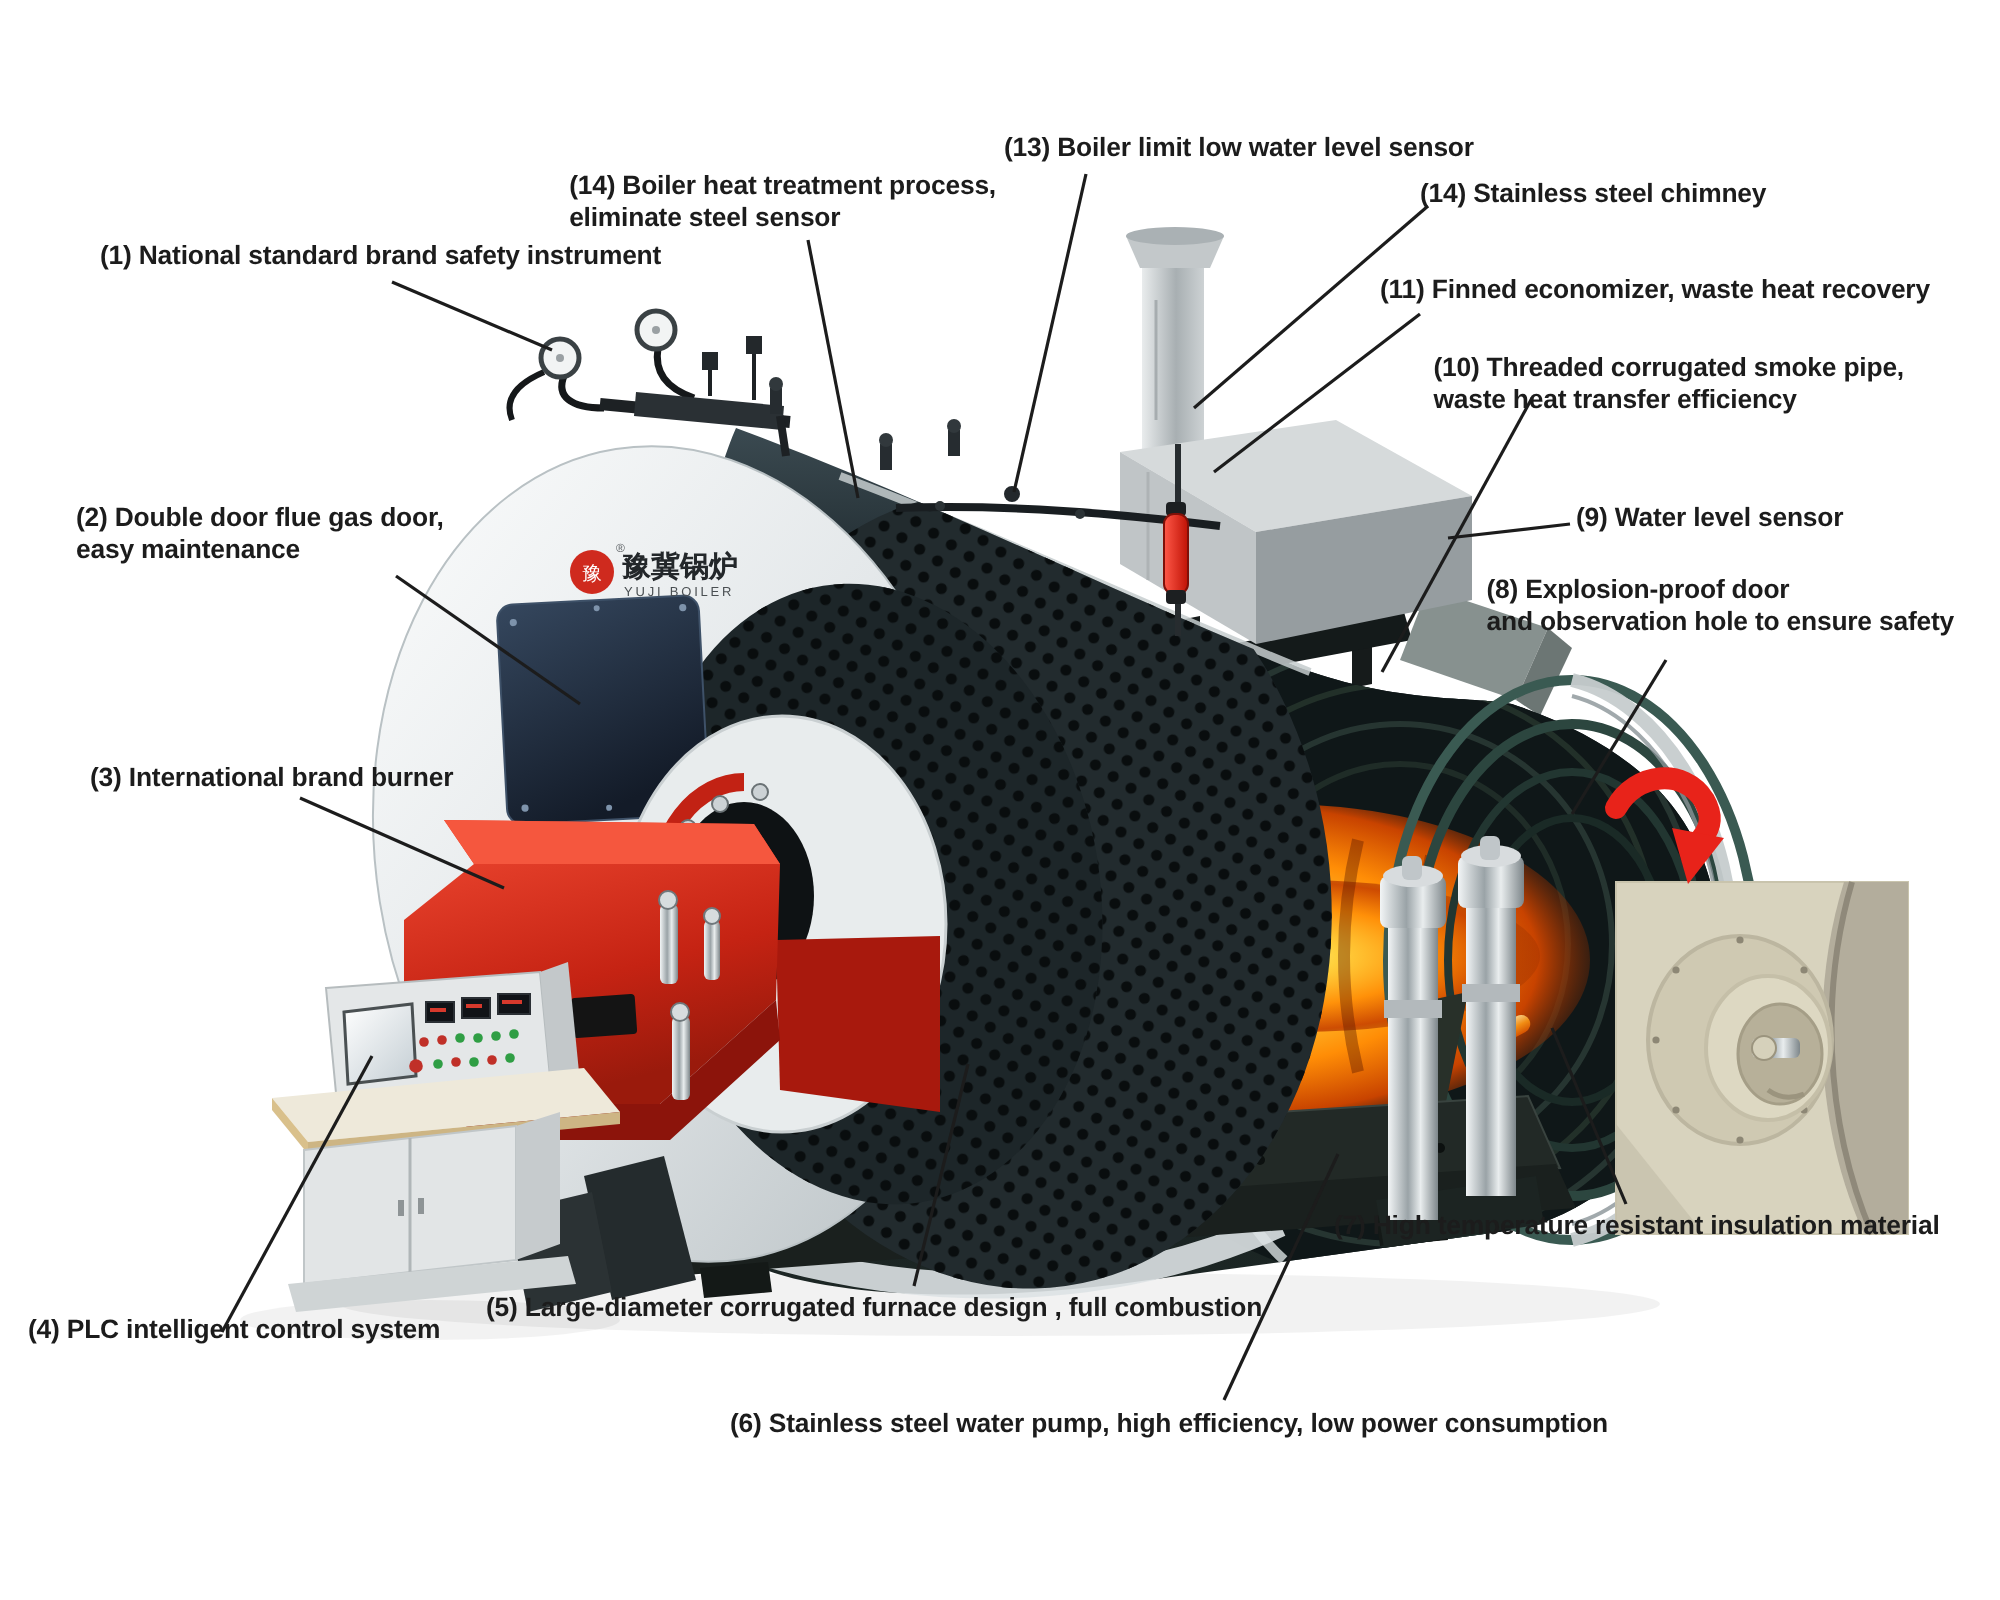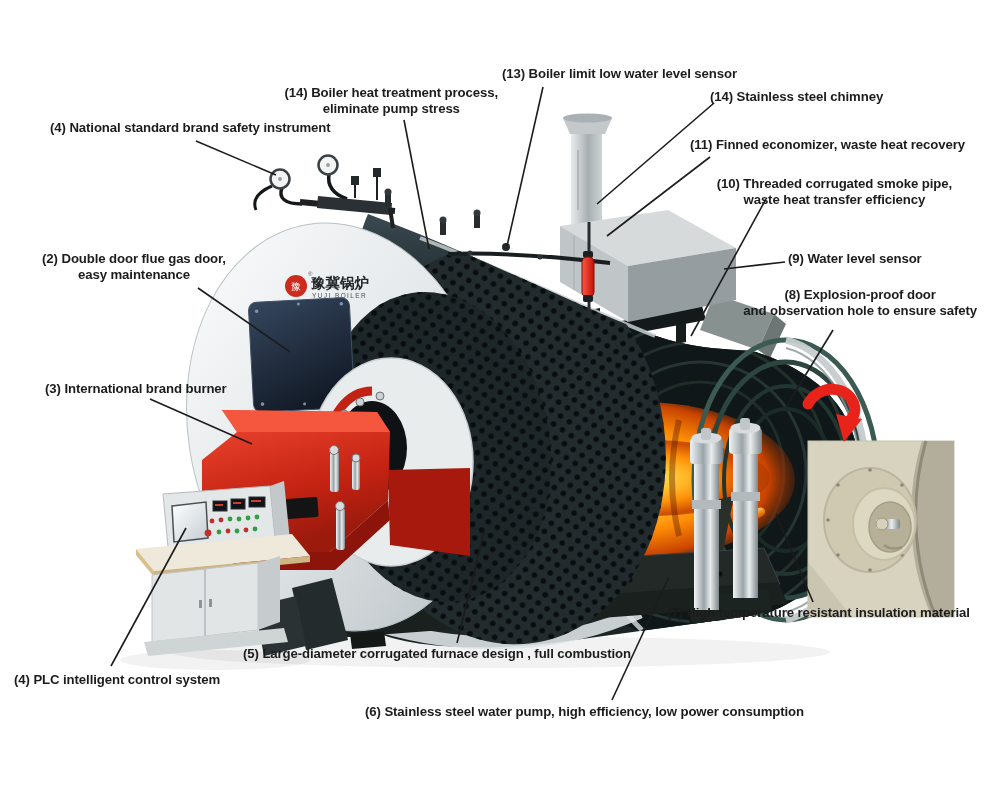--- a/index.html
+++ b/index.html
@@ -2,21 +2,21 @@
 <html><head>
 <meta charset="utf-8">
 <style>
   html,body{margin:0;padding:0;background:#ffffff;}
   #stage{position:relative;width:1000px;height:800px;background:#ffffff;overflow:hidden;
          font-family:"Liberation Sans","DejaVu Sans",sans-serif;}
   #art{position:absolute;left:0;top:0;}
   .lbl{position:absolute;font-weight:bold;font-size:13.2px;line-height:15.5px;color:#1c1c1c;
        white-space:nowrap;letter-spacing:-0.1px;}
   .lbl .ln{display:block;}
-  .r{text-align:center;}
+  .r{text-align:left;}
 </style>
 </head>
 <body>
 
 <div id="stage">
 
 <svg id="art" width="1000" height="800" viewBox="0 0 1000 800">
   <defs>
     <linearGradient id="gradBody" x1="0" y1="0" x2="0" y2="1">
       <stop offset="0" stop-color="#3b4a51"></stop>
@@ -393,30 +393,30 @@
     <line x1="785" y1="262" x2="724" y2="269"></line>
     <line x1="766" y1="199" x2="691" y2="336"></line>
     <line x1="710" y1="157" x2="607" y2="236"></line>
     <line x1="714" y1="103" x2="597" y2="204"></line>
     <line x1="543" y1="87" x2="507" y2="246"></line>
     <line x1="404" y1="120" x2="429" y2="249"></line>
   </g>
 </svg>
 
 <div class="lbl" style="left:50px;top:120px">
-  <span class="ln">(4) National standard brand safety instrument</span>
+  <span class="ln">(1) National standard brand safety instrument</span>
 </div>
 <div class="lbl r" style="left:38px;top:251px;width:192px">
   <span class="ln">(2) Double door flue gas door,</span>
   <span class="ln">easy maintenance</span>
 </div>
 <div class="lbl" style="left:45px;top:381px">
   <span class="ln">(3) International brand burner</span>
 </div>
-<div class="lbl" style="left:14px;top:672px">
+<div class="lbl" style="left:14px;top:657px">
   <span class="ln">(4) PLC intelligent control system</span>
 </div>
 <div class="lbl" style="left:243px;top:646px">
   <span class="ln">(5) Large-diameter corrugated furnace design , full combustion</span>
 </div>
 <div class="lbl" style="left:365px;top:704px">
   <span class="ln">(6) Stainless steel water pump, high efficiency, low power consumption</span>
 </div>
 <div class="lbl" style="left:667px;top:605px">
   <span class="ln">(7) High temperature resistant insulation material</span>
@@ -436,16 +436,16 @@
   <span class="ln">(11) Finned economizer, waste heat recovery</span>
 </div>
 <div class="lbl" style="left:710px;top:89px">
   <span class="ln">(14) Stainless steel chimney</span>
 </div>
 <div class="lbl" style="left:502px;top:66px">
   <span class="ln">(13) Boiler limit low water level sensor</span>
 </div>
 <div class="lbl r" style="right:502px;top:85px">
   <span class="ln">(14) Boiler heat treatment process,</span>
-  <span class="ln">eliminate pump stress</span>
+  <span class="ln">eliminate steel sensor</span>
 </div>
 
 </div>
 
 </body></html>

